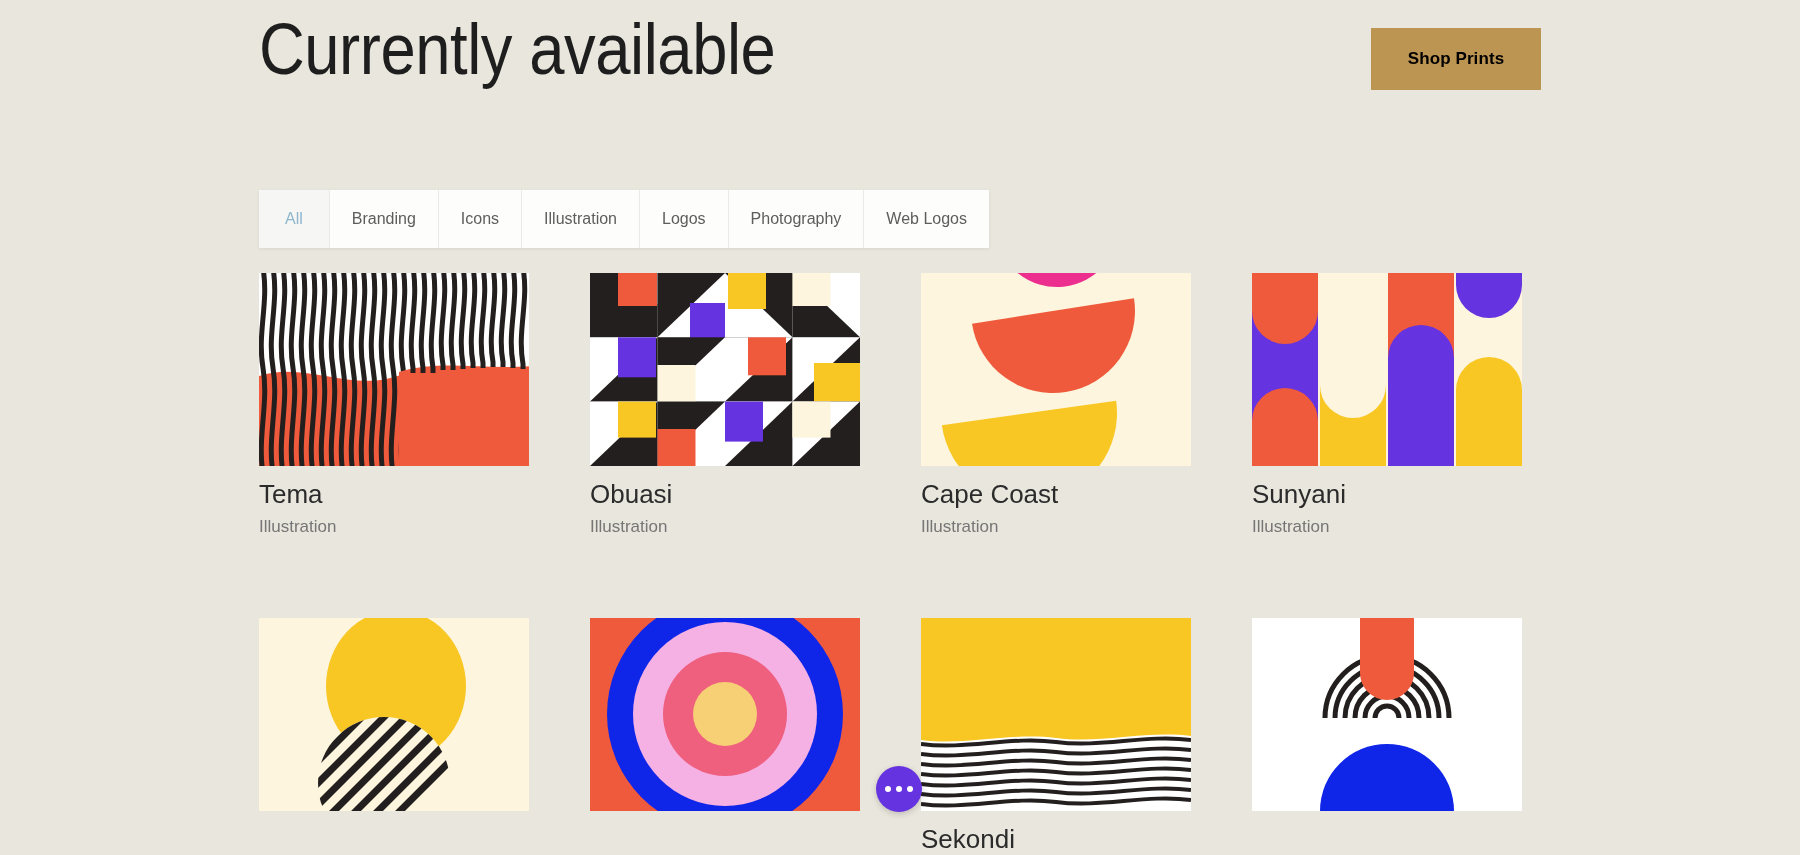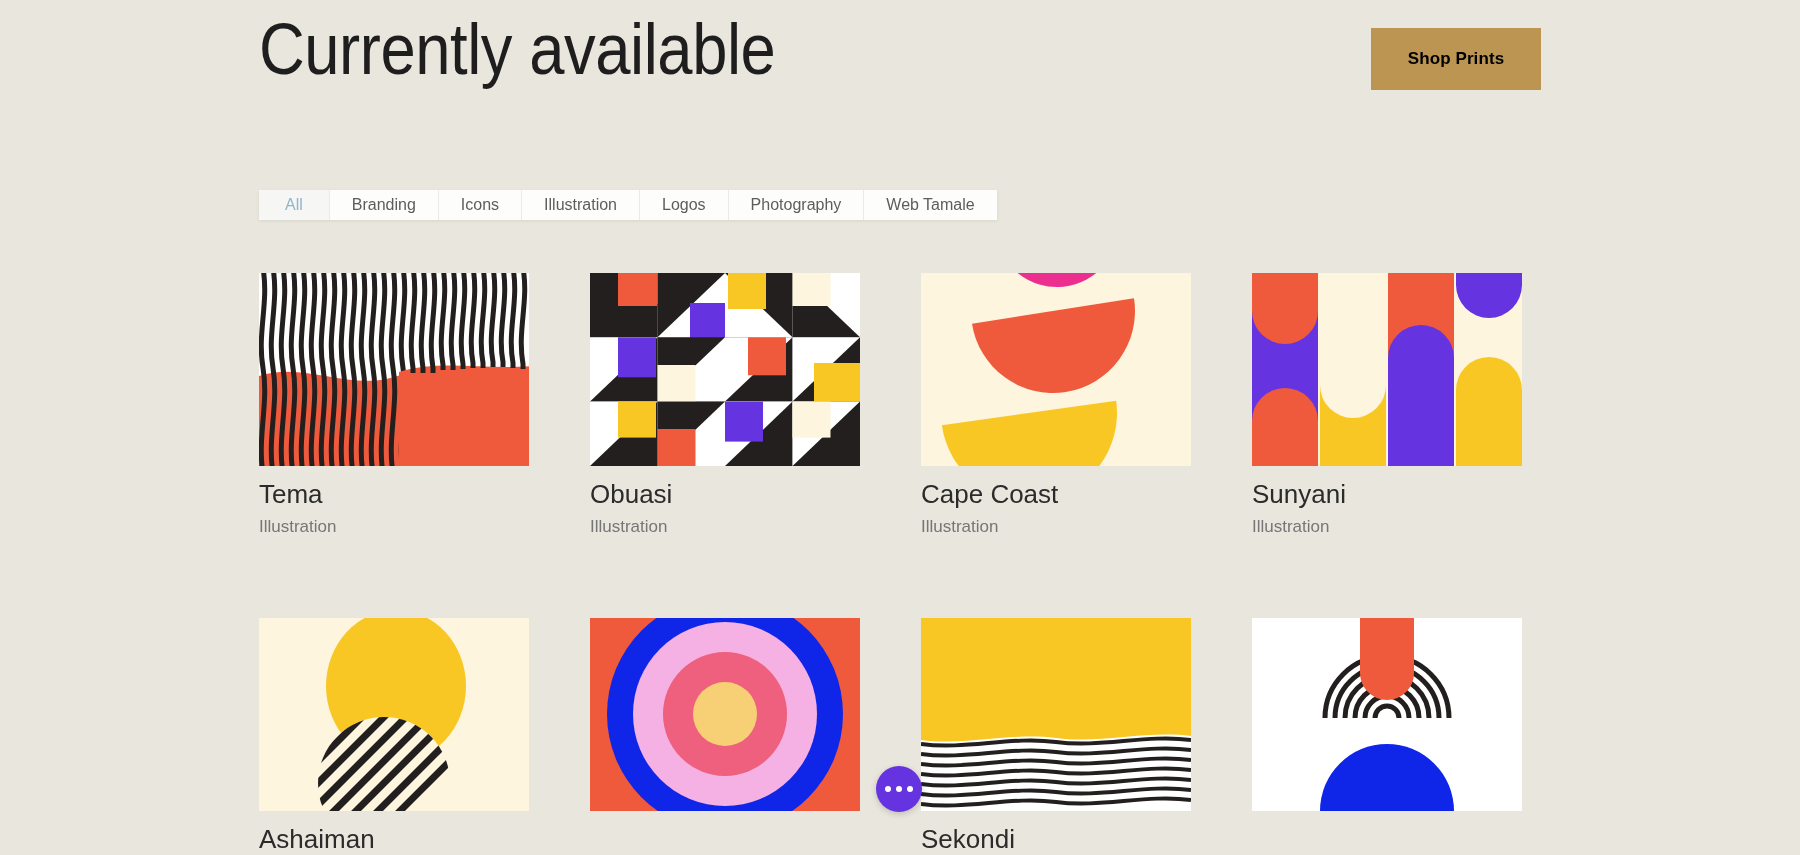--- a/index.html
+++ b/index.html
@@ -55,21 +55,21 @@
   }
 
   
   .filter-tabs {
     position: absolute;
     left: 259px;
     top: 190px;
     display: flex;
     background: #fdfdfb;
     box-shadow: 0 1px 3px rgba(0,0,0,0.08);
-    height: 30px;
+    height: 58px;
   }
   .filter-tab {
     display: flex;
     align-items: center;
     justify-content: center;
     padding: 8px 22px;
     font-size: 16px;
     color: #5d5d5d;
     background: #fdfdfb;
     border: none;
@@ -157,21 +157,21 @@
   <button class="shop-prints-button">Shop Prints</button>
 </div>
 
 <div class="filter-tabs">
   <button class="filter-tab is-active">All</button>
   <button class="filter-tab">Branding</button>
   <button class="filter-tab">Icons</button>
   <button class="filter-tab">Illustration</button>
   <button class="filter-tab">Logos</button>
   <button class="filter-tab">Photography</button>
-  <button class="filter-tab">Web Tamale</button>
+  <button class="filter-tab">Web Logos</button>
 </div>
 
 <div class="gallery-grid">
 
   <div class="gallery-card">
     <a class="card-art">
       <svg viewBox="0 0 270 193" preserveAspectRatio="none">
         <rect width="270" height="193" fill="#ffffff"></rect>
         <clipPath id="c1">
             <rect width="270" height="193"></rect>
@@ -348,21 +348,20 @@
               <line x1="30" y1="216" x2="216" y2="30"></line>
               <line x1="30" y1="238" x2="238" y2="30"></line>
               <line x1="52" y1="238" x2="260" y2="30"></line>
               <line x1="74" y1="238" x2="282" y2="30"></line>
               <line x1="96" y1="238" x2="304" y2="30"></line>
             </g>
           </g>
         </g>
       </svg>
     </a>
-    <div class="card-title">Ashaiman</div>
     <div class="card-subtitle"></div>
   </div>
 
   <div class="gallery-card">
     <a class="card-art">
       <svg viewBox="0 0 270 193" preserveAspectRatio="none">
         <rect width="270" height="193" fill="#f05a3c"></rect>
         <circle cx="135" cy="96" r="118" fill="#0f26e8"></circle>
         <circle cx="135" cy="96" r="92" fill="#f5b0e4"></circle>
         <circle cx="135" cy="96" r="62" fill="#ef5f7e"></circle>

